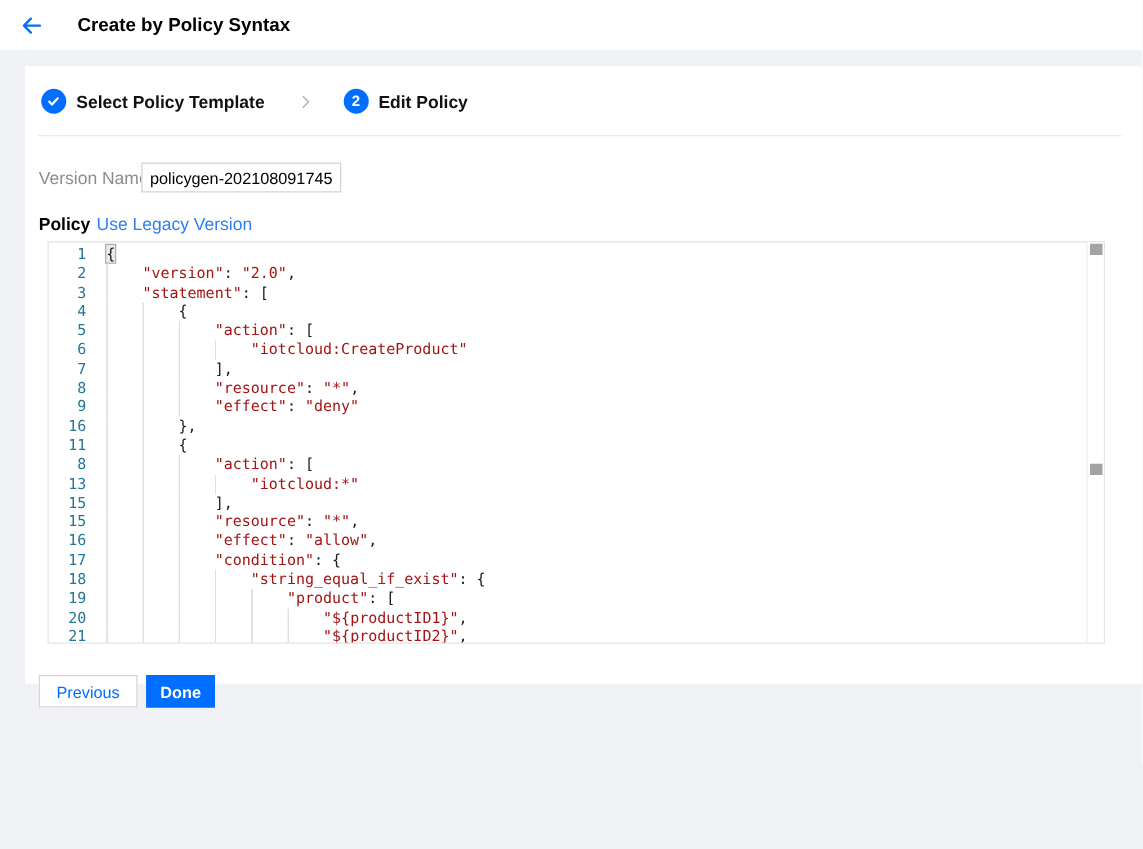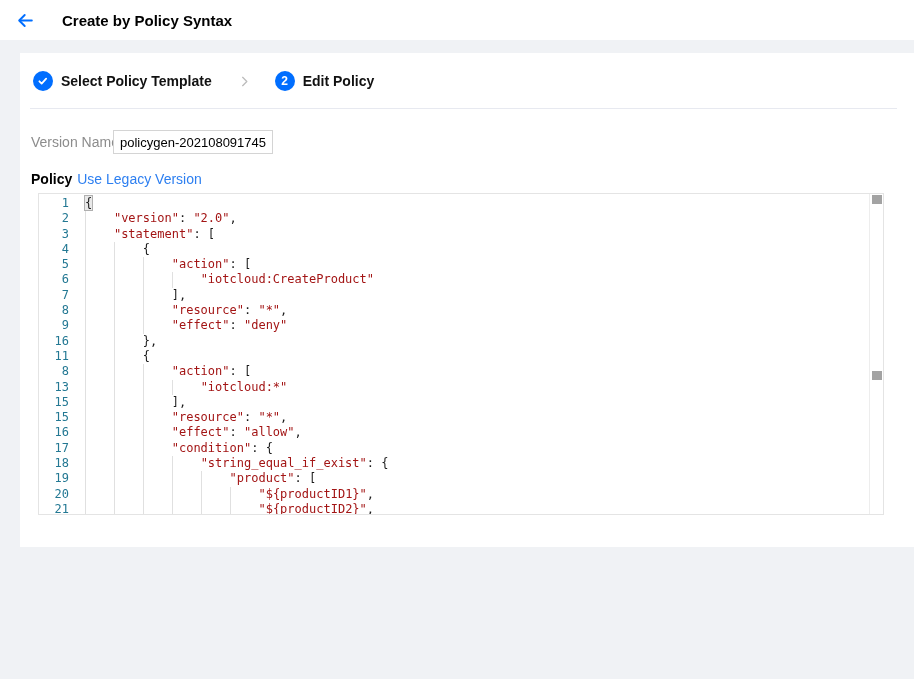--- a/index.html
+++ b/index.html
@@ -174,15 +174,19 @@
             <div class="ln">21</div>
           </div>
         <div class="code"><div class="cl"><span class="bm">{</span></div><div class="cl"><span class="ind">    </span><span class="str">"version"</span>: <span class="str">"2.0"</span>,</div><div class="cl"><span class="ind">    </span><span class="str">"statement"</span>: [</div><div class="cl"><span class="ind">    </span><span class="ind">    </span>{</div><div class="cl"><span class="ind">    </span><span class="ind">    </span><span class="ind">    </span><span class="str">"action"</span>: [</div><div class="cl"><span class="ind">    </span><span class="ind">    </span><span class="ind">    </span><span class="ind">    </span><span class="str">"iotcloud:CreateProduct"</span></div><div class="cl"><span class="ind">    </span><span class="ind">    </span><span class="ind">    </span>],</div><div class="cl"><span class="ind">    </span><span class="ind">    </span><span class="ind">    </span><span class="str">"resource"</span>: <span class="str">"*"</span>,</div><div class="cl"><span class="ind">    </span><span class="ind">    </span><span class="ind">    </span><span class="str">"effect"</span>: <span class="str">"deny"</span></div><div class="cl"><span class="ind">    </span><span class="ind">    </span>},</div><div class="cl"><span class="ind">    </span><span class="ind">    </span>{</div><div class="cl"><span class="ind">    </span><span class="ind">    </span><span class="ind">    </span><span class="str">"action"</span>: [</div><div class="cl"><span class="ind">    </span><span class="ind">    </span><span class="ind">    </span><span class="ind">    </span><span class="str">"iotcloud:*"</span></div><div class="cl"><span class="ind">    </span><span class="ind">    </span><span class="ind">    </span>],</div><div class="cl"><span class="ind">    </span><span class="ind">    </span><span class="ind">    </span><span class="str">"resource"</span>: <span class="str">"*"</span>,</div><div class="cl"><span class="ind">    </span><span class="ind">    </span><span class="ind">    </span><span class="str">"effect"</span>: <span class="str">"allow"</span>,</div><div class="cl"><span class="ind">    </span><span class="ind">    </span><span class="ind">    </span><span class="str">"condition"</span>: {</div><div class="cl"><span class="ind">    </span><span class="ind">    </span><span class="ind">    </span><span class="ind">    </span><span class="str">"string_equal_if_exist"</span>: {</div><div class="cl"><span class="ind">    </span><span class="ind">    </span><span class="ind">    </span><span class="ind">    </span><span class="ind">    </span><span class="str">"product"</span>: [</div><div class="cl"><span class="ind">    </span><span class="ind">    </span><span class="ind">    </span><span class="ind">    </span><span class="ind">    </span><span class="ind">    </span><span class="str">"${productID1}"</span>,</div><div class="cl"><span class="ind">    </span><span class="ind">    </span><span class="ind">    </span><span class="ind">    </span><span class="ind">    </span><span class="ind">    </span><span class="str">"${productID2}"</span>,</div></div>
       </div>
       <div class="overview-ruler">
         <div class="ruler-mark m1"></div>
         <div class="ruler-mark m2"></div>
       </div>
     </div>
 
+    <div class="footer">
+      <div class="btn btn-previous">Previous</div>
+      <div class="btn btn-done">Done</div>
+    </div>
 
   </div>
 </div>
 
 </body></html>

